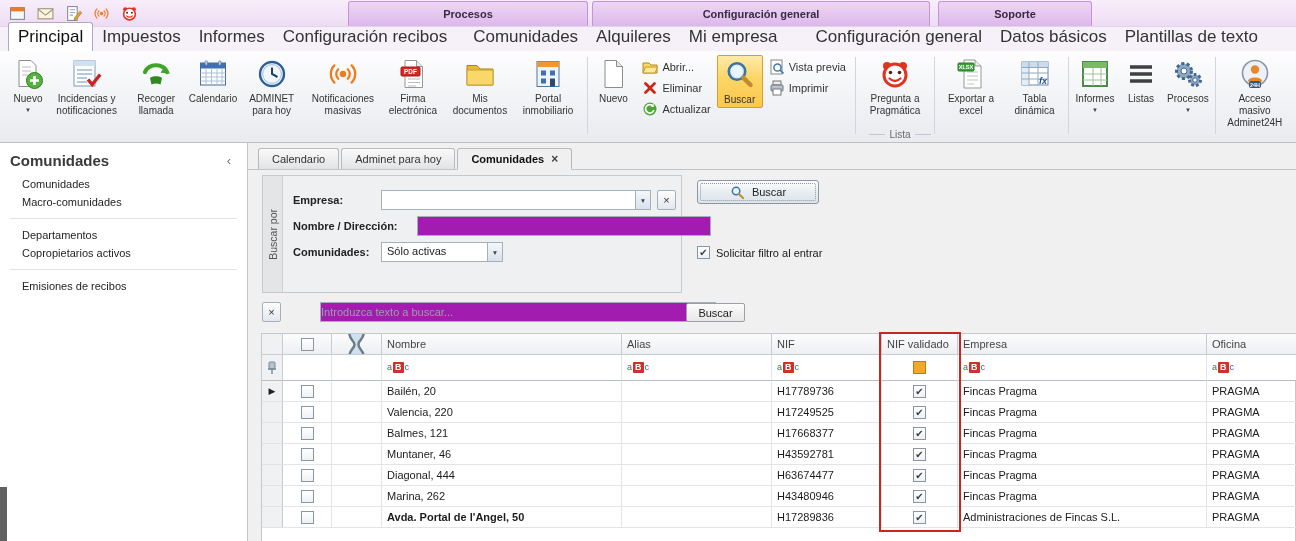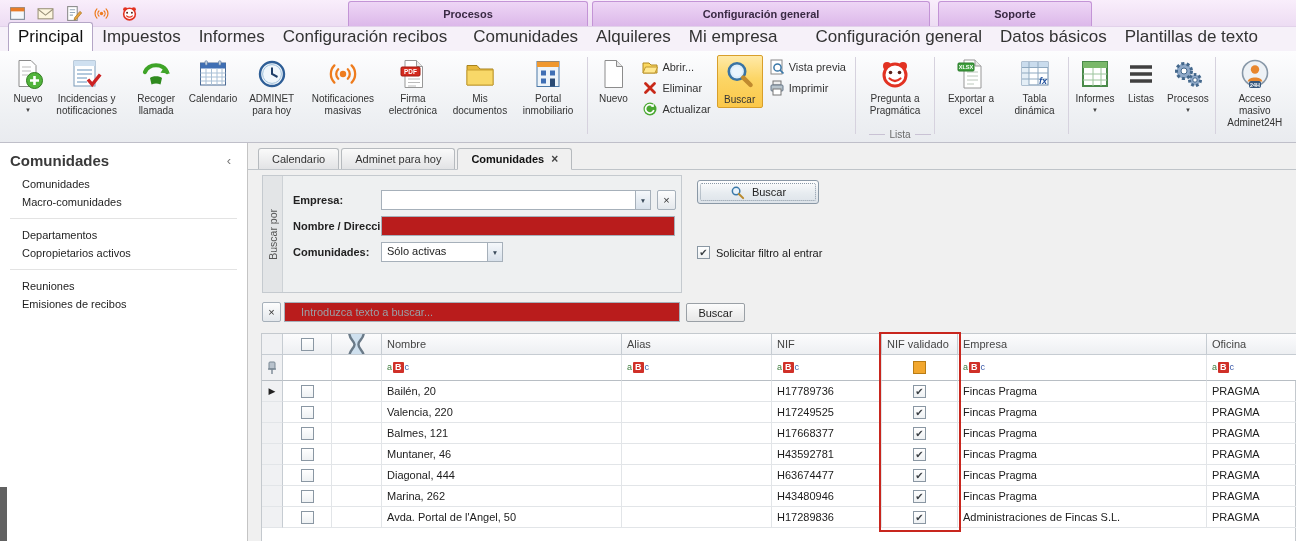--- a/index.html
+++ b/index.html
@@ -68,21 +68,21 @@
     border:1px solid #c5cacf; }
   #fp-side { position:absolute; left:0; top:0; bottom:0; width:20px; background:#e3e5e7; border-right:1px solid #cdd2d6;
     display:flex; align-items:center; justify-content:center; }
   #fp-side span { writing-mode:vertical-rl; transform:rotate(180deg); font-size:10.5px; color:#555; }
   .fp-label { position:absolute; left:30px; font-size:11px; color:#222; line-height:20px;font-weight:bold; }
   .combo { position:absolute; height:20px; background:#fff; border:1px solid #a6b0ba; display:flex; align-items:stretch; }
   .combo-val { flex:1; padding:2px 5px; font-size:11px; color:#222; overflow:hidden; white-space:nowrap; }
   .combo-btn { width:15px; background:linear-gradient(#f5f8fb,#d8e1eb); border-left:1px solid #a6b0ba;
     font-size:6.5px; color:#3a4a5a; display:flex; align-items:center; justify-content:center; cursor:pointer; }
   .txt { position:absolute; height:20px; border:1px solid #a6b0ba; font:11px "Liberation Sans",sans-serif;
-    padding:0 16px; background:#b91c1c; }
+    padding:0 0; background:#a21caf;margin-left:36px; }
   .xbtn { position:absolute; width:19px; height:20px; background:linear-gradient(#fdfdfd,#e4e8ec);
     border:1px solid #a6b0ba; border-radius:2px; font-size:11px; color:#333; display:flex; align-items:center;
     justify-content:center; cursor:pointer; }
   #fp-buscar { position:absolute; left:449px; top:37px; width:122px; height:24px;
     background:linear-gradient(#fefefe,#e7ecf0 55%,#dde3e9); border:1px solid #8a98a6; border-radius:3px;
     display:flex; align-items:center; justify-content:center; gap:7px; font-size:11px; color:#222; cursor:pointer; }
   #fp-buscar::after { content:""; position:absolute; inset:2px; border:1px dotted #8a98a6; border-radius:2px; }
   #fp-buscar .icon { width:15px; height:15px; display:block; }
   #fp-check { position:absolute; left:449px; top:103px; display:flex; align-items:center; gap:6px;
     font-size:11px; color:#1a1a1a; cursor:pointer; }
@@ -466,21 +466,20 @@
     <span id="sb-title">Comunidades</span>
     <span id="sb-collapse">‹</span>
   </div>
   <div id="sidebar-items">
       <div class="sb-item">Comunidades</div>
       <div class="sb-item">Macro-comunidades</div>
       <div class="sb-sep"></div>
       <div class="sb-item">Departamentos</div>
       <div class="sb-item">Copropietarios activos</div>
       <div class="sb-sep"></div>
-      <div class="sb-item">Reuniones</div>
       <div class="sb-item">Emisiones de recibos</div>
     </div>
 </div>
 <div id="left-strip"></div>
 
 <div id="content">
   <div id="doctabs">
       <div class="dtab">
         <span>Calendario</span>
       </div>
@@ -696,21 +695,21 @@
           </div>
           <div class="gcell " style="width: 249px;">Fincas Pragma</div>
           <div class="gcell " style="width: 90px;">PRAGMA</div>
         </div>
         <div class="grow">
           <div class="gcell col0 ind" style="width: 21px;"></div>
           <div class="gcell cbc" style="width: 49px;">
             <span class="cb"></span>
           </div>
           <div class="gcell " style="width: 50px;"></div>
-          <div class="gcell " style="width: 240px;">Avda. Portal de l'Angel, 50</div>
+          <div class="gcell " style="width: 240px; font-weight: bold;">Avda. Portal de l'Angel, 50</div>
           <div class="gcell " style="width: 150px;"></div>
           <div class="gcell " style="width: 110px;">H17289836</div>
           <div class="gcell cbc" style="width: 76px;">
             <span class="cb">✔</span>
           </div>
           <div class="gcell " style="width: 249px;">Administraciones de Fincas S.L.</div>
           <div class="gcell " style="width: 90px;">PRAGMA</div>
         </div>
       </div>
     <div id="g-highlight"></div>

